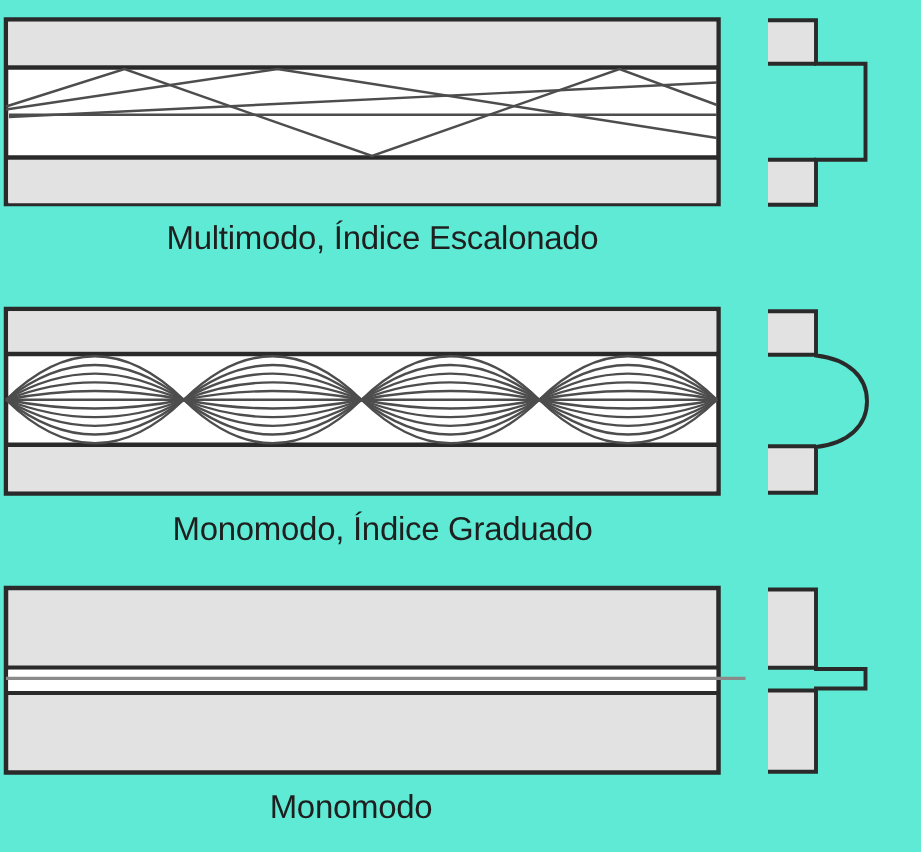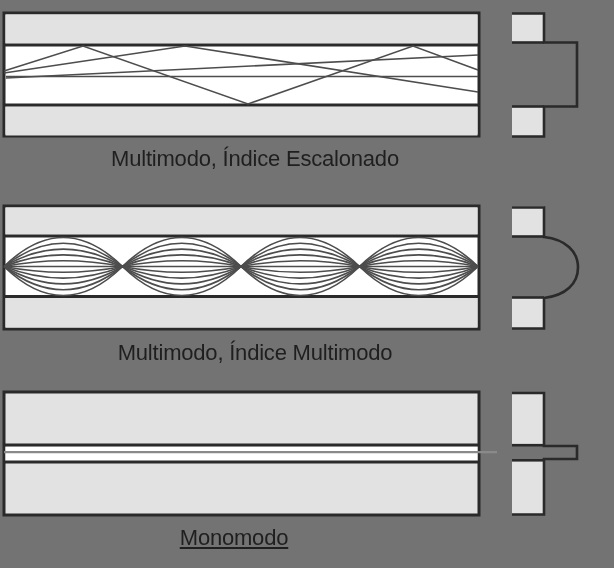--- a/index.html
+++ b/index.html
@@ -4,21 +4,21 @@
 <style>
   html, body {
     margin: 0;
     padding: 0;
     background: #ffffff;
   }
   .canvas {
     position: relative;
     width: 614px;
     height: 568px;
-    background: #737373;
+    background: #5eead4;
     font-family: "Liberation Sans", sans-serif;
     overflow: hidden;
   }
   .canvas svg {
     position: absolute;
     left: 0;
     top: 0;
   }
   .fig-label {
     position: absolute;
@@ -100,18 +100,18 @@
       <rect x="512" y="392.5" width="32" height="52.5" fill="#e2e2e2"></rect>
       <rect x="512" y="460.5" width="32" height="54.5" fill="#e2e2e2"></rect>
       <path d="M512,393 H544 V446 H577 V459 H544 V514.5 H512" fill="none" stroke="#2a2a2a" stroke-width="2.6"></path>
       <line x1="512" y1="445.2" x2="544" y2="445.2" stroke="#2a2a2a" stroke-width="2.6"></line>
       <line x1="512" y1="460.3" x2="544" y2="460.3" stroke="#2a2a2a" stroke-width="2.6"></line>
     </g>
   </svg>
 
   <div class="fig-label" style="left:255px; top:148px;">Multimodo, Índice Escalonado</div>
 
-  <div class="fig-label" style="left:255px; top:342px;">Multimodo, Índice Multimodo</div>
+  <div class="fig-label" style="left:255px; top:342px;">Monomodo, Índice Graduado</div>
 
-  <div class="fig-label" style="left:234px; top:527px;text-decoration:underline;">Monomodo</div>
+  <div class="fig-label" style="left:234px; top:527px;">Monomodo</div>
 
 
 </div>
 
 </body></html>

